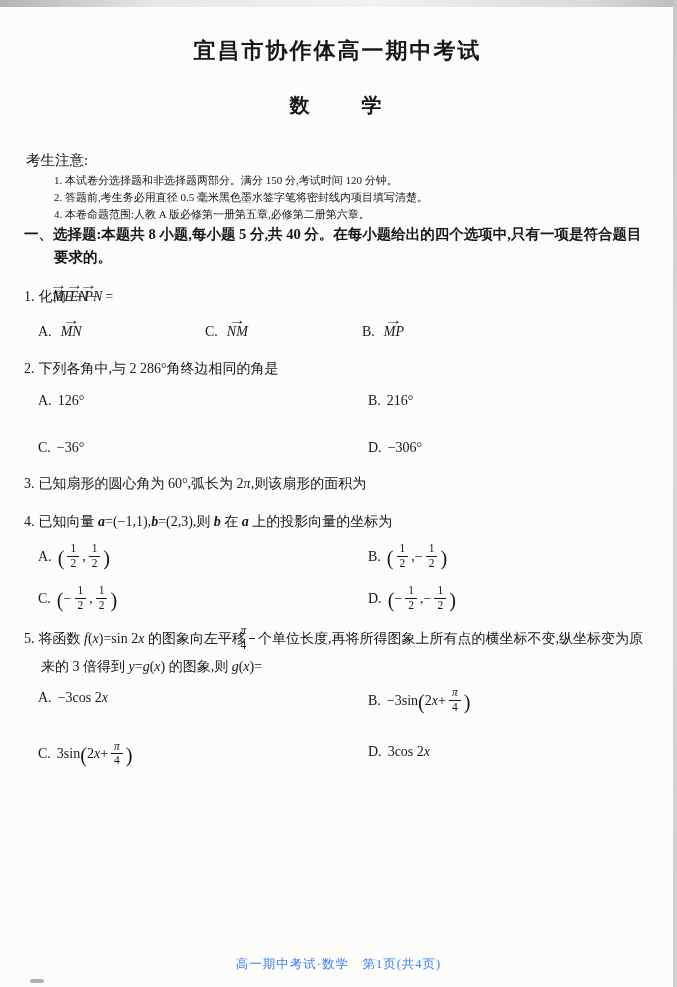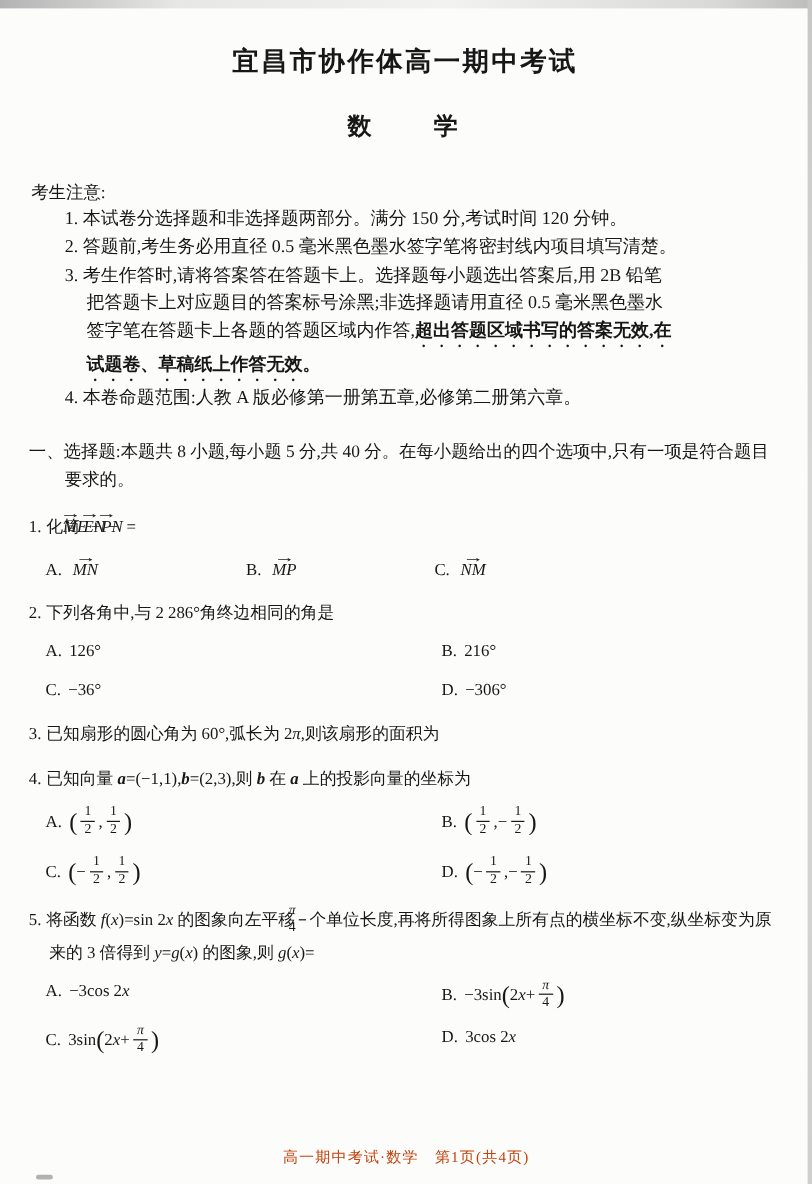--- a/index.html
+++ b/index.html
@@ -21,82 +21,81 @@
   .scan-smudge{position:absolute;left:30px;bottom:4px;width:14px;height:4px;background:#9d9d9c;border-radius:2px;opacity:.8}
 
   .content{padding:36px 26px 0 24px}
 
   .title{font-size:22px;font-weight:bold;text-align:center;letter-spacing:2px}
   .subject{font-size:20px;font-weight:bold;text-align:center;margin-top:26px;letter-spacing:4px}
 
   .notice{margin-top:32px}
   .notice-title{font-weight:normal;font-size:14.5px;margin-left:2px}
   .notice-items{margin-left:30px;width:512px;margin-top:2px}
-  .notice-item{font-size:15px;line-height:1.55;padding-left:18px;text-indent:-18px}
+  .notice-item{font-size:11px;line-height:1.55;padding-left:18px;text-indent:-18px}
   .emdots{font-weight:bold;
     -webkit-text-emphasis:filled dot;-webkit-text-emphasis-position:under right;
     text-emphasis:filled dot;text-emphasis-position:under right;}
 
-  .section-title{margin-top:22px;font-weight:normal;font-size:14.5px;line-height:1.6;
+  .section-title{margin-top:0;font-weight:bold;font-size:14.5px;line-height:1.6;
     padding-left:30px;text-indent:-30px}
 
   .question{margin-top:12px}
   .stem{line-height:1.85;padding-left:17px;text-indent:-17px}
   .qnum{margin-right:4px}
   .opts{margin-top:8px;padding-left:14px;display:grid}
   .opts.row4{grid-template-columns:167px 157px 154px 1fr}
-  .opts.col2{grid-template-columns:330px 1fr;row-gap:10px}
+  .opts.col2{grid-template-columns:330px 1fr;row-gap:25px}
   .opts.col2.tall{row-gap:14px}
   .opt{line-height:1.6}
   .olabel{margin-right:6px}
 
   i{font-family:"Liberation Serif","DejaVu Serif",serif}
   .vec{display:inline-block;position:relative;font-style:italic;padding:8px 2px 0;line-height:1.05;margin:0 1px}
   .vec::before{content:"→";position:absolute;top:-3px;left:0;width:100%;text-align:center;
     font-size:12px;font-style:normal;transform:scaleX(1.5);transform-origin:center}
   .frac{display:inline-flex;flex-direction:column;text-align:center;vertical-align:middle;
     font-size:0.82em;line-height:1.18;margin:0 3px;position:relative;top:-1px}
   .frac .num{border-bottom:1px solid #171717;padding:0 3px}
   .frac .den{padding:0 3px}
   .bp{font-size:1.45em;vertical-align:middle;line-height:1;font-weight:400}
 
   .footer{position:absolute;left:0;right:0;bottom:14px;text-align:center;
-    font-size:12.5px;color:#c2410c;letter-spacing:1px}
+    font-size:12.5px;color:#3b82f6;letter-spacing:1px}
 </style>
 </head>
 <body>
 
 <div class="page">
   <div class="scan-top"></div>
   <div class="scan-right"></div>
   <div class="scan-smudge"></div>
 
   <div class="content">
 
     <div class="title">宜昌市协作体高一期中考试</div>
     <div class="subject">数　　学</div>
 
     <div class="notice">
       <div class="notice-title">考生注意:</div>
       <div class="notice-items">
         <div class="notice-item"><span>1.</span> <span>本试卷分选择题和非选择题两部分。满分 150 分,考试时间 120 分钟。</span></div>
         <div class="notice-item"><span>2.</span> <span>答题前,考生务必用直径 0.5 毫米黑色墨水签字笔将密封线内项目填写清楚。</span></div>
-        <div class="notice-item"><span>3.</span> <span>考生作答时,请将答案答在答题卡上。选择题每小题选出答案后,用 2B 铅笔把答题卡上对应题目的答案标号涂黑;非选择题请用直径 0.5 毫米黑色墨水签字笔在答题卡上各题的答题区域内作答,<b class="emdots">超出答题区域书写的答案无效,在试题卷、草稿纸上作答无效。</b></span></div>
         <div class="notice-item"><span>4.</span> <span>本卷命题范围:人教 A 版必修第一册第五章,必修第二册第六章。</span></div>
       </div>
     </div>
 
     <div class="section-title">一、选择题:本题共 8 小题,每小题 5 分,共 40 分。在每小题给出的四个选项中,只有一项是符合题目要求的。</div>
 
     <div class="question">
       <div class="stem"><span class="qnum">1.</span><span>化简<span class="vec">ME</span>+<span class="vec">EN</span>−<span class="vec">PN</span>=</span></div>
       <div class="opts row4">
         <div class="opt"><span class="olabel">A.</span><span class="oval"><span class="vec">MN</span></span></div>
+        <div class="opt"><span class="olabel">C.</span><span class="oval"><span class="vec">NM</span></span></div>
         <div class="opt"><span class="olabel">B.</span><span class="oval"><span class="vec">MP</span></span></div>
-        <div class="opt"><span class="olabel">C.</span><span class="oval"><span class="vec">NM</span></span></div>
       </div>
     </div>
 
     <div class="question">
       <div class="stem"><span class="qnum">2.</span><span>下列各角中,与 2 286°角终边相同的角是</span></div>
       <div class="opts col2">
         <div class="opt"><span class="olabel">A.</span><span class="oval">126°</span></div>
         <div class="opt"><span class="olabel">B.</span><span class="oval">216°</span></div>
         <div class="opt"><span class="olabel">C.</span><span class="oval">−36°</span></div>
         <div class="opt"><span class="olabel">D.</span><span class="oval">−306°</span></div>

